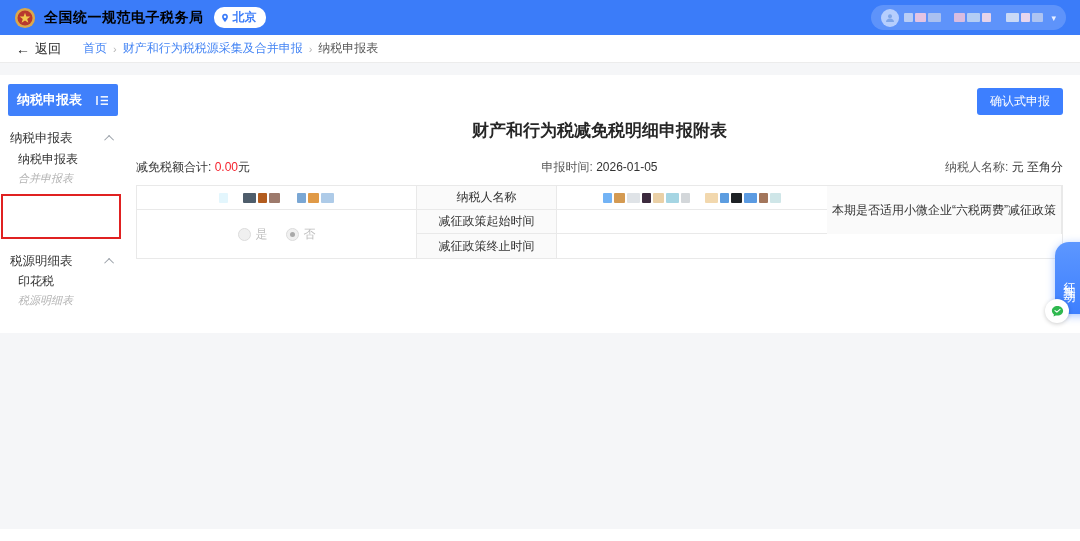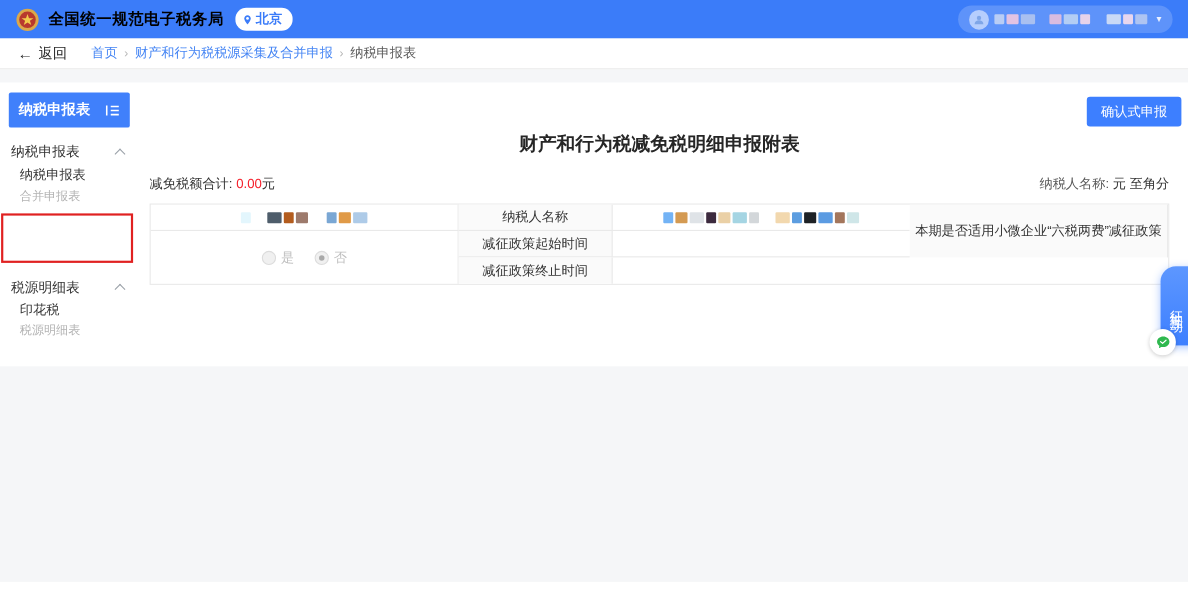--- a/index.html
+++ b/index.html
@@ -49,28 +49,28 @@
     padding:0 9px; color:#fff; font-size:13px; font-weight:bold;
   }
   .collapse-icon { width:13px; height:11px; cursor:pointer; flex:0 0 auto; }
   .side-section-header {
     position:absolute; left:10px; width:104px; display:flex; align-items:center; justify-content:space-between;
     font-size:12.5px; color:#333; cursor:pointer;
   }
   .chev-up { width:7px; height:7px; border-left:1.5px solid #9aa0a8; border-top:1.5px solid #9aa0a8; transform:rotate(45deg) translateY(2px); }
   .side-item { position:absolute; left:0; width:122px; padding-left:18px; cursor:pointer; }
   .side-item .lbl { font-size:12px; color:#333; display:block; }
-  .side-item .sub { font-size:11px; color:#b3b3b3; display:block; margin-top:3px; }
+  .side-item .sub { font-size:11px; color:#b3b3b3; display:block; margin-top:3px;font-style:italic; }
   .side-item.selected { background:#eaf3ff; padding-top:5px; height:42px; }
   .side-item.selected .lbl { color:#3d7fff; }
   .annotation-box { position:absolute; left:1px; top:119px; width:120px; height:45px; border:2px solid #e02121; z-index:6; pointer-events:none; }
   
   .main { position:absolute; left:128px; top:0; right:0; height:100%; }
   .confirm-btn {
-    position:absolute; right:6px; top:13px; background:#3d7fff; color:#fff; font-size:12px;
+    position:absolute; right:17px; top:13px; background:#3d7fff; color:#fff; font-size:12px;
     padding:5px 13px; border:none; border-radius:3px; cursor:pointer;
   }
   .form-title { position:absolute; left:8px; right:17px; top:44px; text-align:center; font-size:17px; font-weight:bold; color:#262626; }
   .info-row { position:absolute; left:8px; right:17px; top:84px; display:flex; font-size:12px; color:#333; }
   .info-left { flex:1; text-align:left; }
   .info-center { flex:1.2; text-align:center; color:#595959; }
   .info-right { flex:1; text-align:right; color:#595959; }
   .red-val { color:#f5222d; }
   .info-center b, .info-right b { font-weight:normal; color:#333; }
   
@@ -201,20 +201,24 @@
 
   <div class="main">
     <button class="confirm-btn">确认式申报</button>
 
     <div class="form-title">财产和行为税减免税明细申报附表</div>
 
     <div class="info-row">
       <span class="info-left">
         <span>减免税额合计:</span>
         <span class="red-val">0.00</span><span>元</span>
+      </span>
+      <span class="info-center">
+        <span>申报时间:</span>
+        <b>2026-01-05</b>
       </span>
       <span class="info-right">
         <span>纳税人名称:</span>
         <b>元  至角分</b>
       </span>
     </div>
 
     <div class="decl-table">
 
       <div class="cell">

